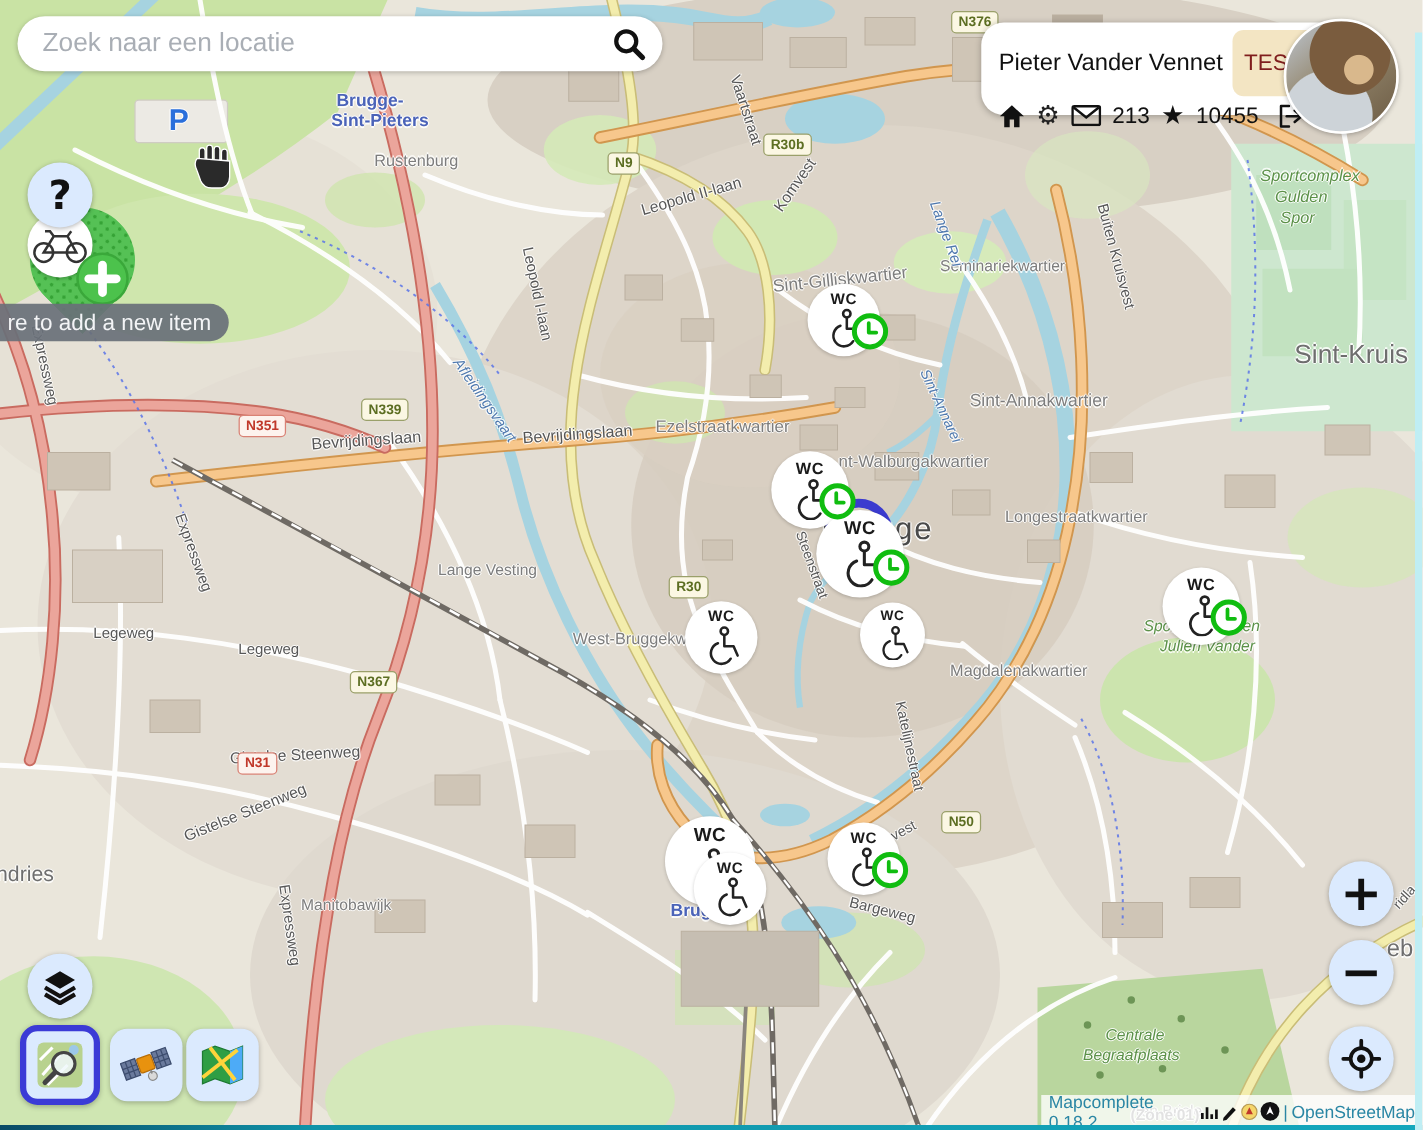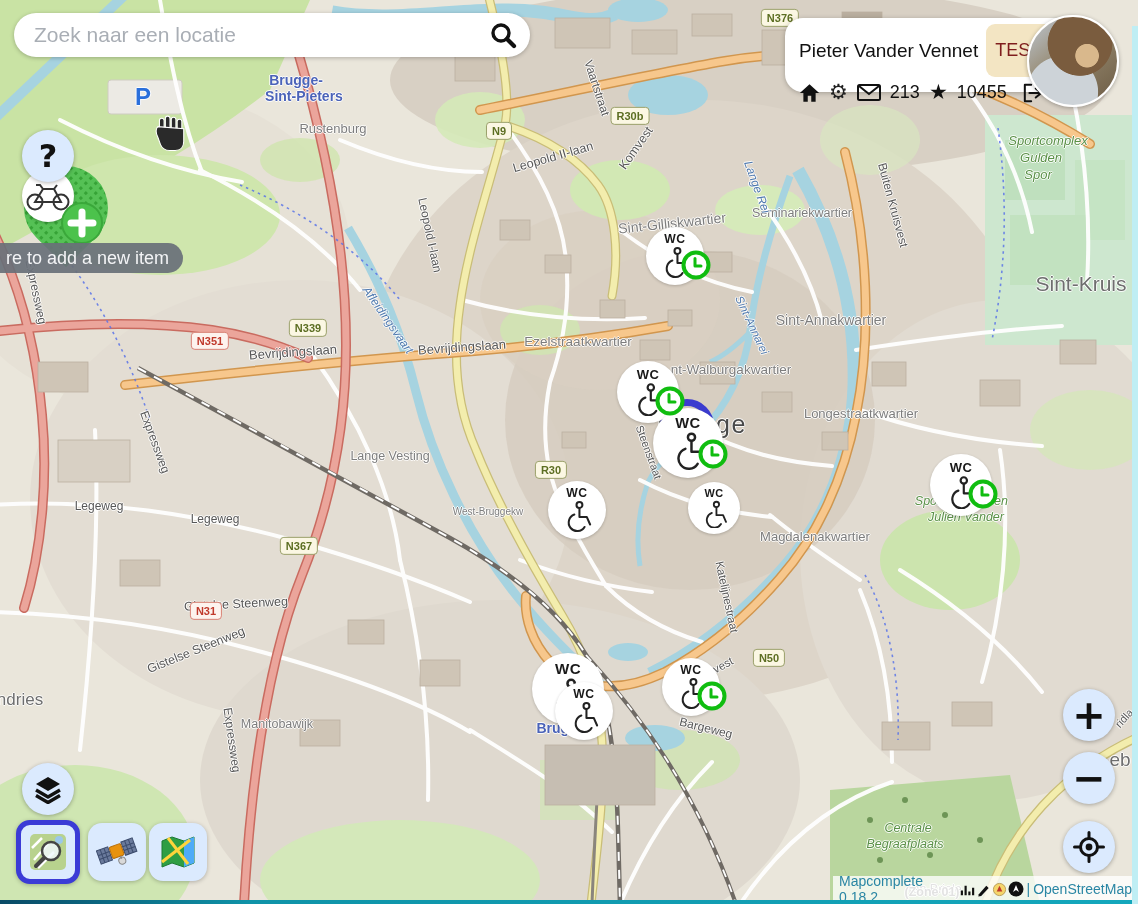--- a/index.html
+++ b/index.html
@@ -303,21 +303,21 @@
       <div class="lbl l-city" style="left: 702px; top: 424px; font-size: 25px;">Brugge</div>
       <div class="lbl l-water" style="left: 388px; top: 320px; font-size: 12px; --r: 55deg;">Afleidingsvaart</div>
       <div class="lbl l-street" style="left: 293px; top: 352px; font-size: 13px; --r: -4deg;">Bevrijdingslaan</div>
       <div class="lbl l-street" style="left: 462px; top: 347px; font-size: 13px; --r: -4deg;">Bevrijdingslaan</div>
       <div class="lbl l-street" style="left: 36px; top: 292px; font-size: 12px; --r: 78deg;">Expressweg</div>
       <div class="lbl l-street" style="left: 155px; top: 442px; font-size: 12px; --r: 70deg;">Expressweg</div>
       <div class="lbl l-street" style="left: 232px; top: 740px; font-size: 12px; --r: 82deg;">Expressweg</div>
       <div class="lbl l-district" style="left: 390px; top: 456px; font-size: 12.5px;">Lange Vesting</div>
       <div class="lbl l-street" style="left: 99px; top: 506px; font-size: 12px;">Legeweg</div>
       <div class="lbl l-street" style="left: 215px; top: 519px; font-size: 12px;">Legeweg</div>
-      <div class="lbl l-district" style="left: 488px; top: 511px; font-size: 10px;">West-Bruggekw</div>
+      <div class="lbl l-district" style="left: 504px; top: 511px; font-size: 13px;">West-Bruggekw</div>
       <div class="lbl l-district" style="left: 815px; top: 536px; font-size: 13px;">Magdalenakwartier</div>
       <div class="lbl l-green" style="left: 928px; top: 501px; font-size: 12.5px;">Spor</div>
       <div class="lbl l-green" style="left: 992px; top: 501px; font-size: 12.5px;">deren</div>
       <div class="lbl l-green" style="left: 966px; top: 517px; font-size: 12.5px;">Julien Vander</div>
       <div class="lbl l-street" style="left: 236px; top: 604px; font-size: 12.5px; --r: -3deg;">Gistelse Steenweg</div>
       <div class="lbl l-street" style="left: 196px; top: 650px; font-size: 12.5px; --r: -22deg;">Gistelse Steenweg</div>
       <div class="lbl l-district" style="left: 277px; top: 679px; font-size: 12.5px; margin-top: 45px;">Manitobawijk</div>
       <div class="lbl l-place" style="left: 20px; top: 700px; font-size: 17px;">ndries</div>
       <div class="lbl l-street" style="left: 727px; top: 597px; font-size: 11.5px; --r: 78deg;">Katelijnestraat</div>
       <div class="lbl l-street" style="left: 649px; top: 452px; font-size: 11px; --r: 70deg;">Steenstraat</div>

